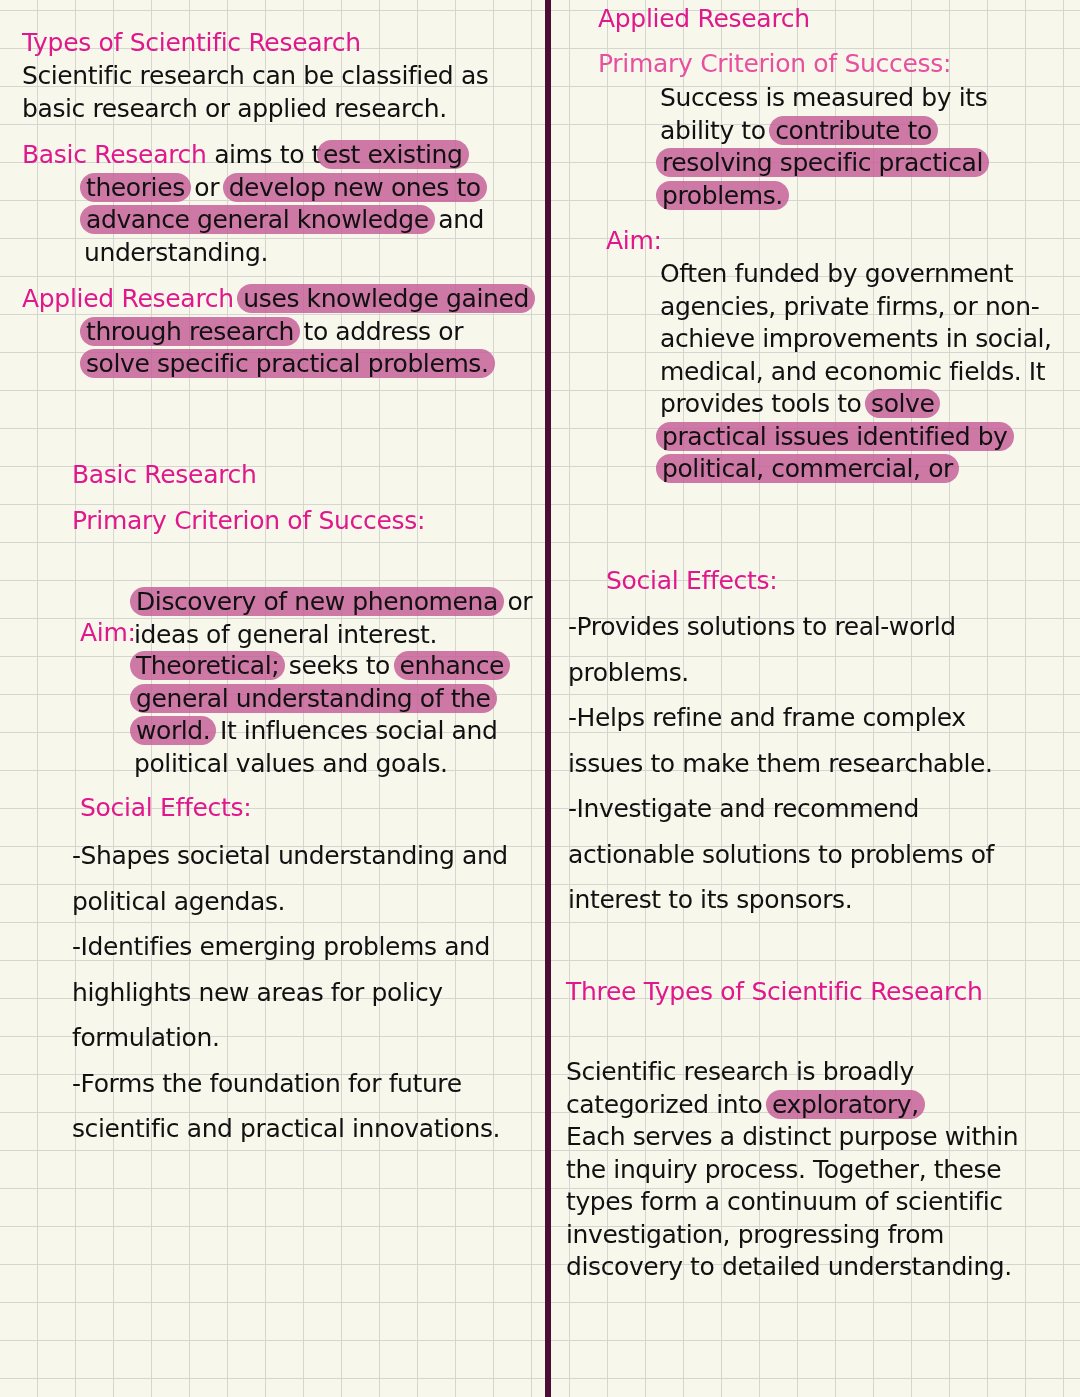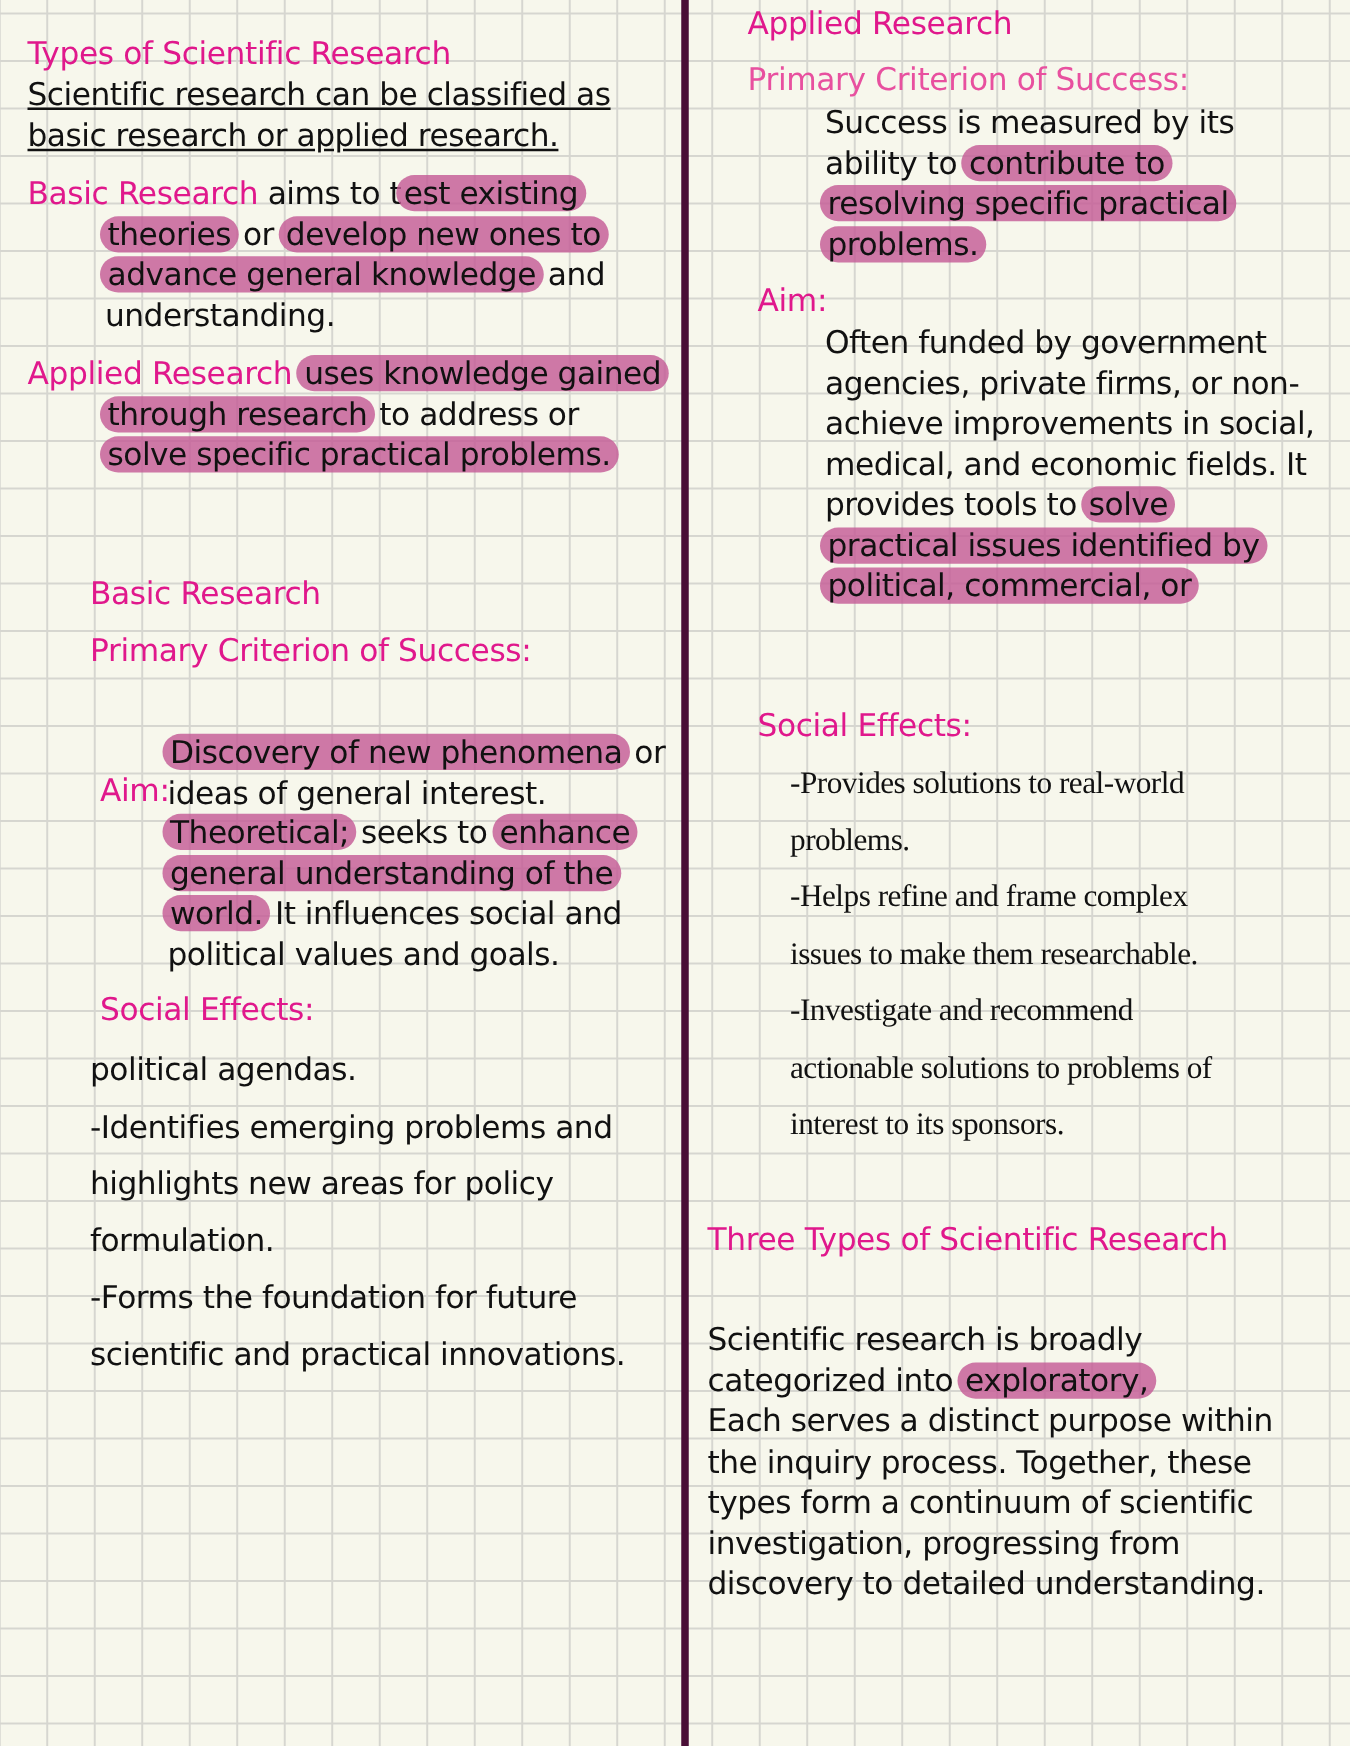--- a/index.html
+++ b/index.html
@@ -32,21 +32,21 @@
     box-decoration-break: clone;
   }
   .line { display: block; }
 </style>
 </head>
 <body>
 
 <div class="divider"></div>
 
 <div class="abs h" style="left:22px; top:28px;">Types of Scientific Research</div>
-<div class="abs t" style="left:22px; top:60px;text-decoration:underline;">
+<div class="abs t" style="left:22px; top:60px;">
   <span class="line">Scientific research can be classified as</span>
   <span class="line">basic research or applied research.</span>
 </div>
 
 <div class="abs t" style="left:22px; top:139px;">
   <span class="line"><span class="h">Basic Research</span><span> aims to t</span><span class="hl">est existing</span></span>
   <span class="line" style="padding-left:62px;"><span class="hl">theories</span><span> or </span><span class="hl">develop new ones to</span></span>
   <span class="line" style="padding-left:62px;"><span class="hl">advance general knowledge</span><span> and</span></span>
   <span class="line" style="padding-left:62px;">understanding.</span>
 </div>
@@ -65,20 +65,21 @@
 </div>
 <div class="abs h" style="left:80px; top:618px;">Aim:</div>
 <div class="abs t" style="left:134px; top:650px;">
   <span class="line"><span class="hl">Theoretical;</span><span> seeks to </span><span class="hl">enhance</span></span>
   <span class="line"><span class="hl">general understanding of the</span></span>
   <span class="line"><span class="hl">world.</span><span> It influences social and</span></span>
   <span class="line">political values and goals.</span>
 </div>
 <div class="abs h" style="left:80px; top:793px;">Social Effects:</div>
 <div class="abs t wide" style="left:72px; top:833px;">
+  <span class="line">-Shapes societal understanding and</span>
   <span class="line">political agendas.</span>
   <span class="line">-Identifies emerging problems and</span>
   <span class="line">highlights new areas for policy</span>
   <span class="line">formulation.</span>
   <span class="line">-Forms the foundation for future</span>
   <span class="line">scientific and practical innovations.</span>
 </div>
 
 <div class="abs h" style="left:598px; top:4px;">Applied Research</div>
 <div class="abs h light" style="left:598px; top:49px;">Primary Criterion of Success:</div>
@@ -92,21 +93,21 @@
 <div class="abs t" style="left:660px; top:258px;">
   <span class="line">Often funded by government</span>
   <span class="line">agencies, private firms, or non-</span>
   <span class="line">achieve improvements in social,</span>
   <span class="line">medical, and economic fields. It</span>
   <span class="line"><span>provides tools to</span> <span class="hl">solve</span></span>
   <span class="line"><span class="hl">practical issues identified by</span></span>
   <span class="line"><span class="hl">political, commercial, or</span></span>
 </div>
 <div class="abs h" style="left:606px; top:566px;">Social Effects:</div>
-<div class="abs t wide" style="left:632px; top:604px;font-family:Liberation Serif, serif;">
+<div class="abs t wide" style="left:568px; top:604px;">
   <span class="line">-Provides solutions to real-world</span>
   <span class="line">problems.</span>
   <span class="line">-Helps refine and frame complex</span>
   <span class="line">issues to make them researchable.</span>
   <span class="line">-Investigate and recommend</span>
   <span class="line">actionable solutions to problems of</span>
   <span class="line">interest to its sponsors.</span>
 </div>
 
 <div class="abs h" style="left:566px; top:977px;">Three Types of Scientific Research</div>

